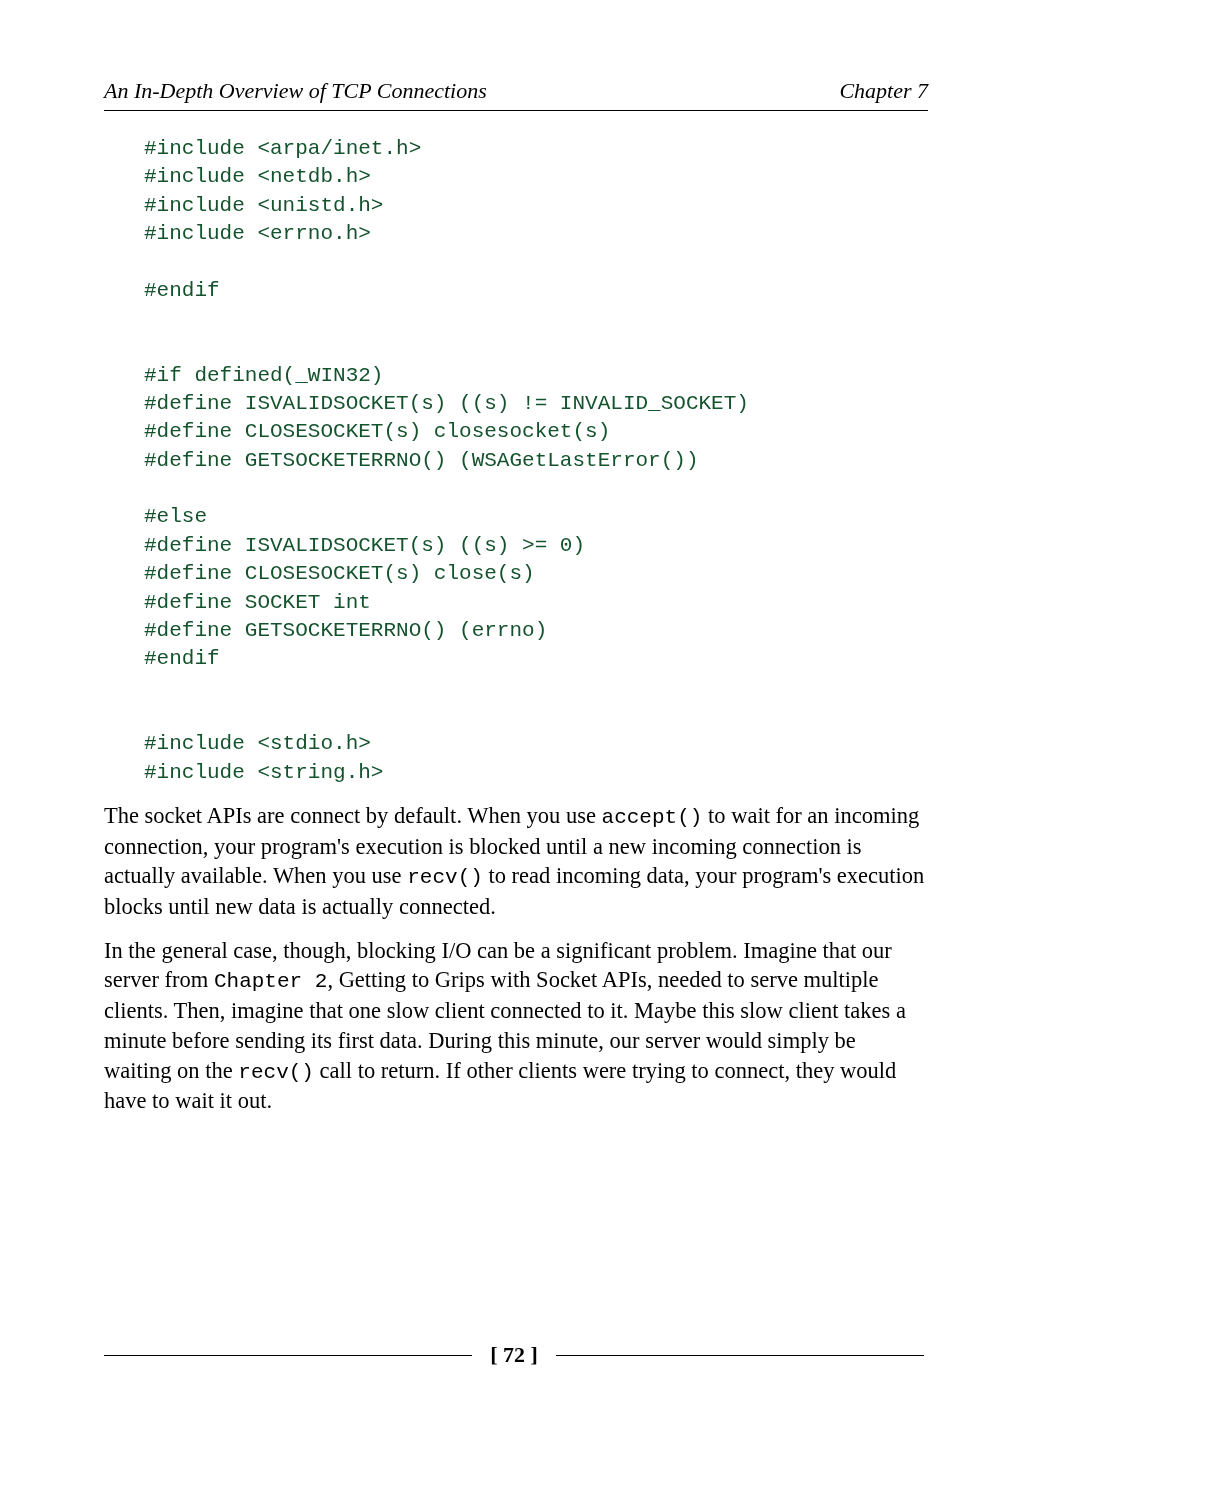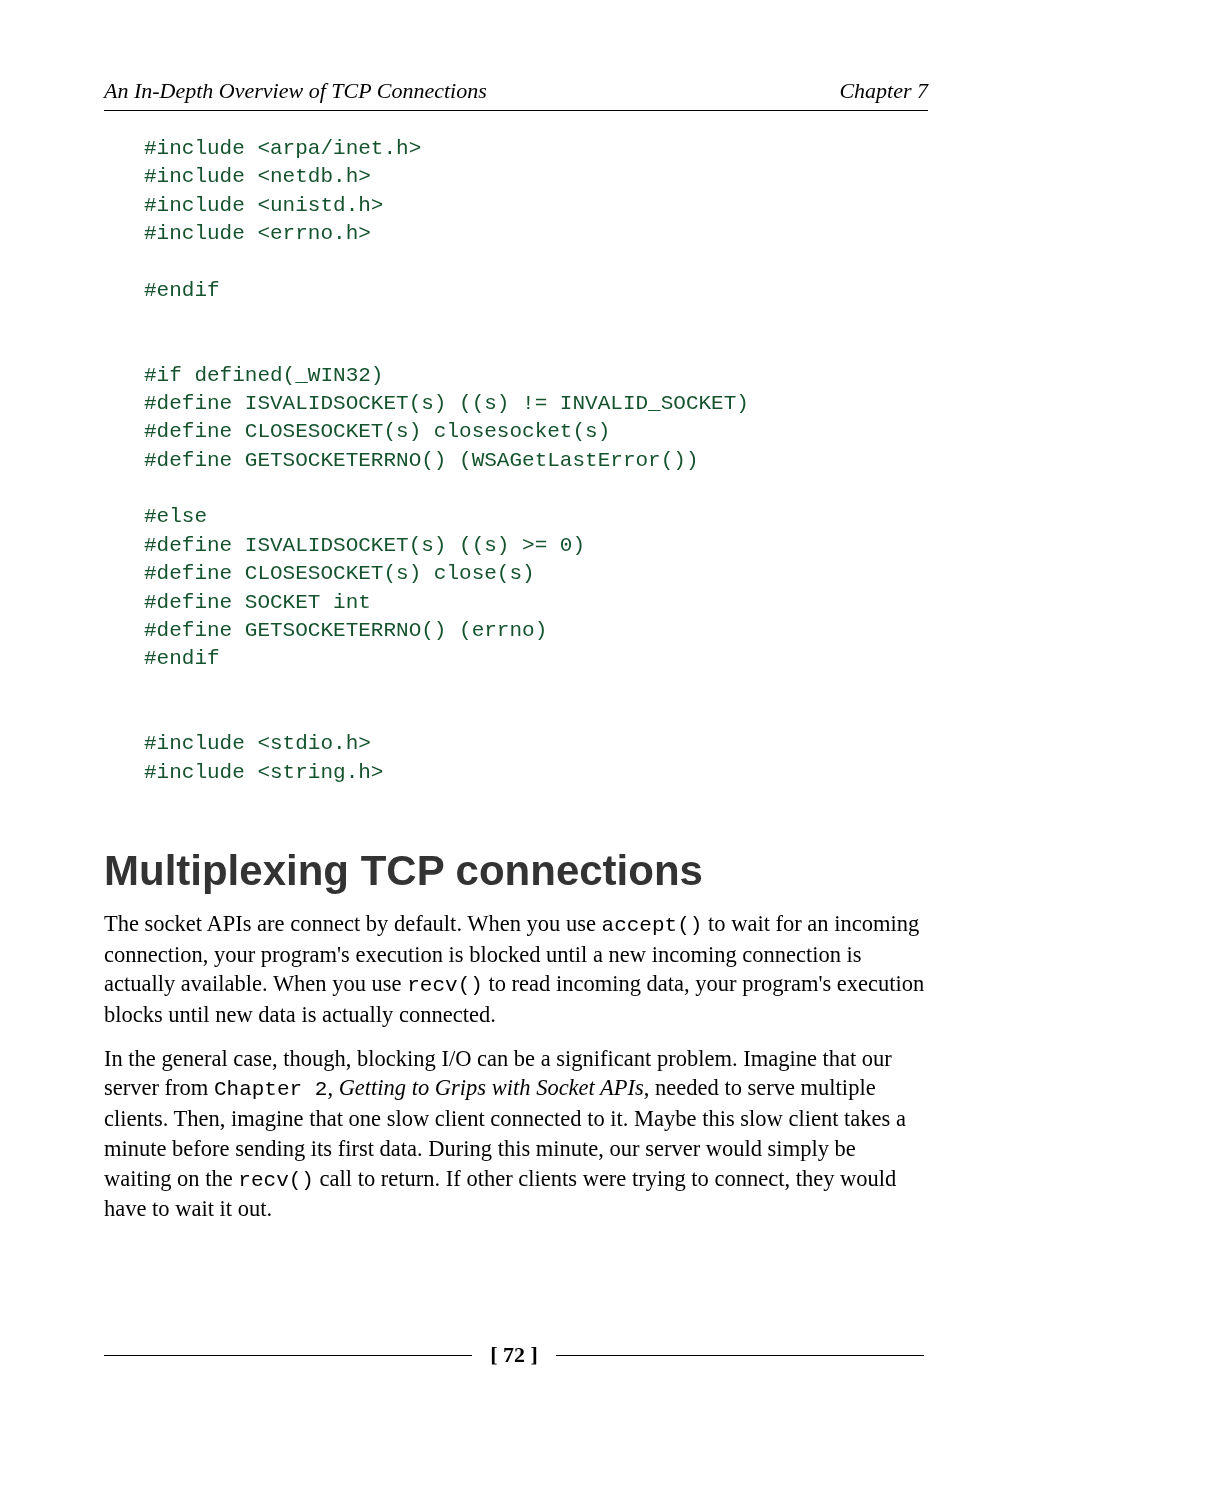--- a/index.html
+++ b/index.html
@@ -44,21 +44,20 @@
     font-size: 22.5px;
     line-height: 1.32;
     margin: 14px 0;
     text-align: left;
   }
   .mono {
     font-family: "Courier New", Courier, monospace;
     font-size: 21px;
   }
   .ital {
-    font-style: italic;
     text-align: center;
   }
   .footer {
     position: absolute;
     left: 104px;
     right: 108px;
     bottom: 132px;
     text-align: left;
   }
   .footer-line {
@@ -104,21 +103,20 @@
 #define ISVALIDSOCKET(s) ((s) &gt;= 0)
 #define CLOSESOCKET(s) close(s)
 #define SOCKET int
 #define GETSOCKETERRNO() (errno)
 #endif
 
 
 #include &lt;stdio.h&gt;
 #include &lt;string.h&gt;</div>
 
-  <h1 class="section-title">Multiplexing TCP connections</h1>
 
   <p class="body">
     <span>The socket APIs are connect by default. When you use </span><span class="mono">accept()</span><span> to wait for an incoming connection, your program's execution is blocked until a new incoming connection is actually available. When you use </span><span class="mono">recv()</span><span> to read incoming data, your program's execution blocks until new data is actually connected.</span>
   </p>
 
 
   <p class="body">
     <span>In the general case, though, blocking I/O can be a significant problem. Imagine that our server from </span><span class="mono">Chapter 2</span><span>, </span><span class="ital">Getting to Grips with Socket APIs</span><span>, needed to serve multiple clients. Then, imagine that one slow client connected to it. Maybe this slow client takes a minute before sending its first data. During this minute, our server would simply be waiting on the </span><span class="mono">recv()</span><span> call to return. If other clients were trying to connect, they would have to wait it out.</span>
   </p>
 

